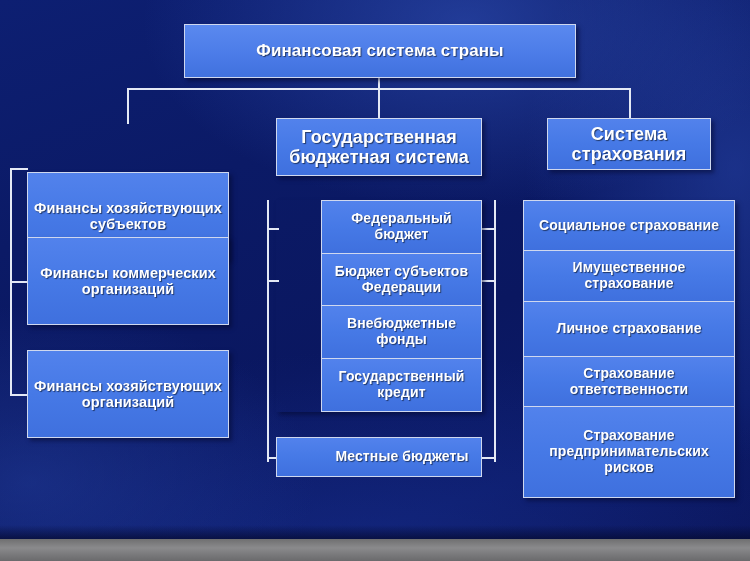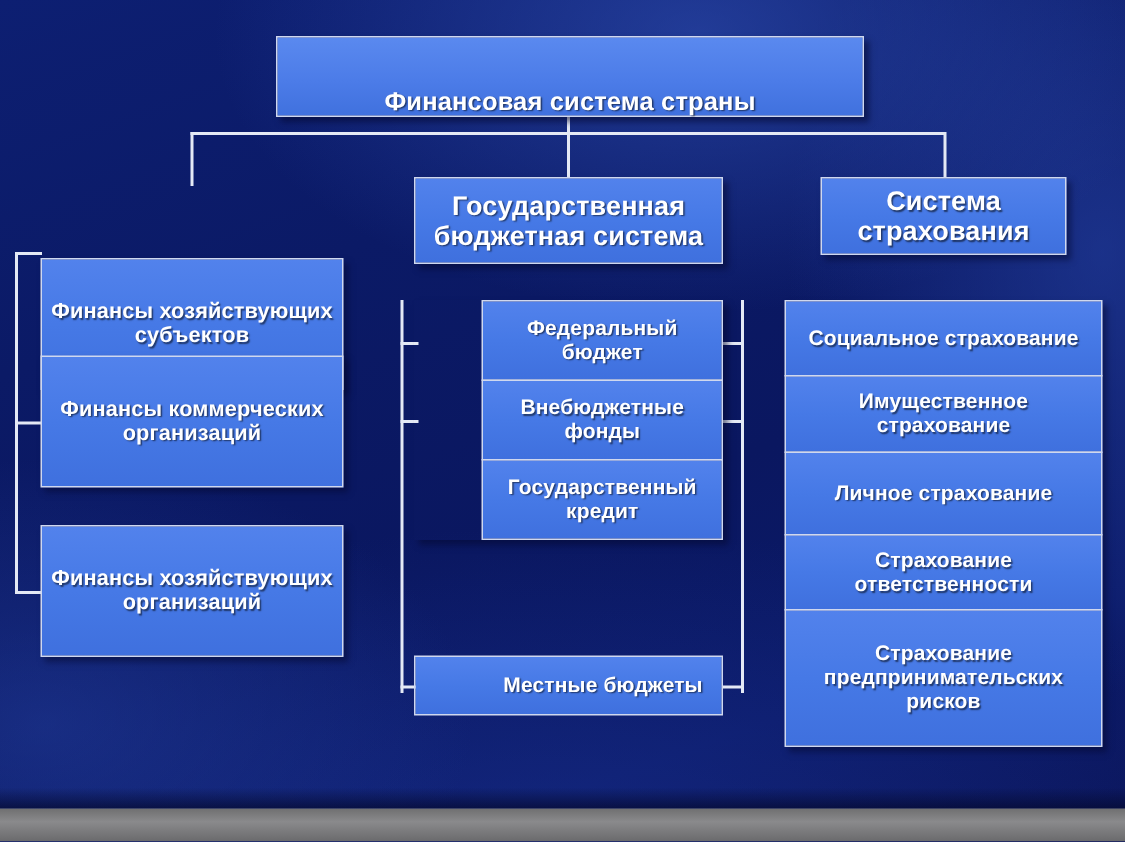--- a/index.html
+++ b/index.html
@@ -74,41 +74,44 @@
 
   <div class="ln v" style="left:267px;top:200px;height:262px;"></div>
   <div class="ln h" style="left:267px;top:228px;width:12px;"></div>
   <div class="ln h" style="left:267px;top:280px;width:12px;"></div>
   <div class="ln h" style="left:267px;top:457px;width:12px;"></div>
   <div class="ln v" style="left:494px;top:200px;height:262px;"></div>
   <div class="ln h" style="left:482px;top:228px;width:14px;"></div>
   <div class="ln h" style="left:482px;top:280px;width:14px;"></div>
   <div class="ln h" style="left:482px;top:457px;width:14px;"></div>
 
-  <div class="box title-box" style="left:184px;top:24px;width:392px;height:54px;align-items:flex-end;">
+  <div class="box title-box" style="left:184px;top:24px;width:392px;height:54px;">
     <span>Финансовая система страны</span>
   </div>
 
   <div class="box l-box" style="left:27px;top:124px;width:202px;height:88px;margin-top:48px;">
     <span>Финансы хозяйствующих субъектов</span>
   </div>
   <div class="box l-box" style="left:27px;top:237px;width:202px;height:88px;">
     <span>Финансы коммерческих организаций</span>
   </div>
   <div class="box l-box" style="left:27px;top:350px;width:202px;height:88px;">
     <span>Финансы хозяйствующих организаций</span>
   </div>
 
   <div class="box head-box" style="left:276px;top:118px;width:206px;height:58px;">
     <span>Государственная бюджетная система</span>
   </div>
 
   <div class="stack" style="left:276px;top:200px;width:206px;padding-left:45px;">
     <div class="box s-box" style="height:54px;">
       <span>Федеральный бюджет</span>
+    </div>
+    <div class="box s-box" style="height:53px;margin-top:-1px;">
+      <span>Бюджет субъектов Федерации</span>
     </div>
     <div class="box s-box" style="height:54px;margin-top:-1px;">
       <span>Внебюджетные фонды</span>
     </div>
     <div class="box s-box" style="height:54px;margin-top:-1px;">
       <span>Государственный кредит</span>
     </div>
   </div>
 
   <div class="box s-box" style="left:276px;top:437px;width:206px;height:40px;padding-left:46px;">

